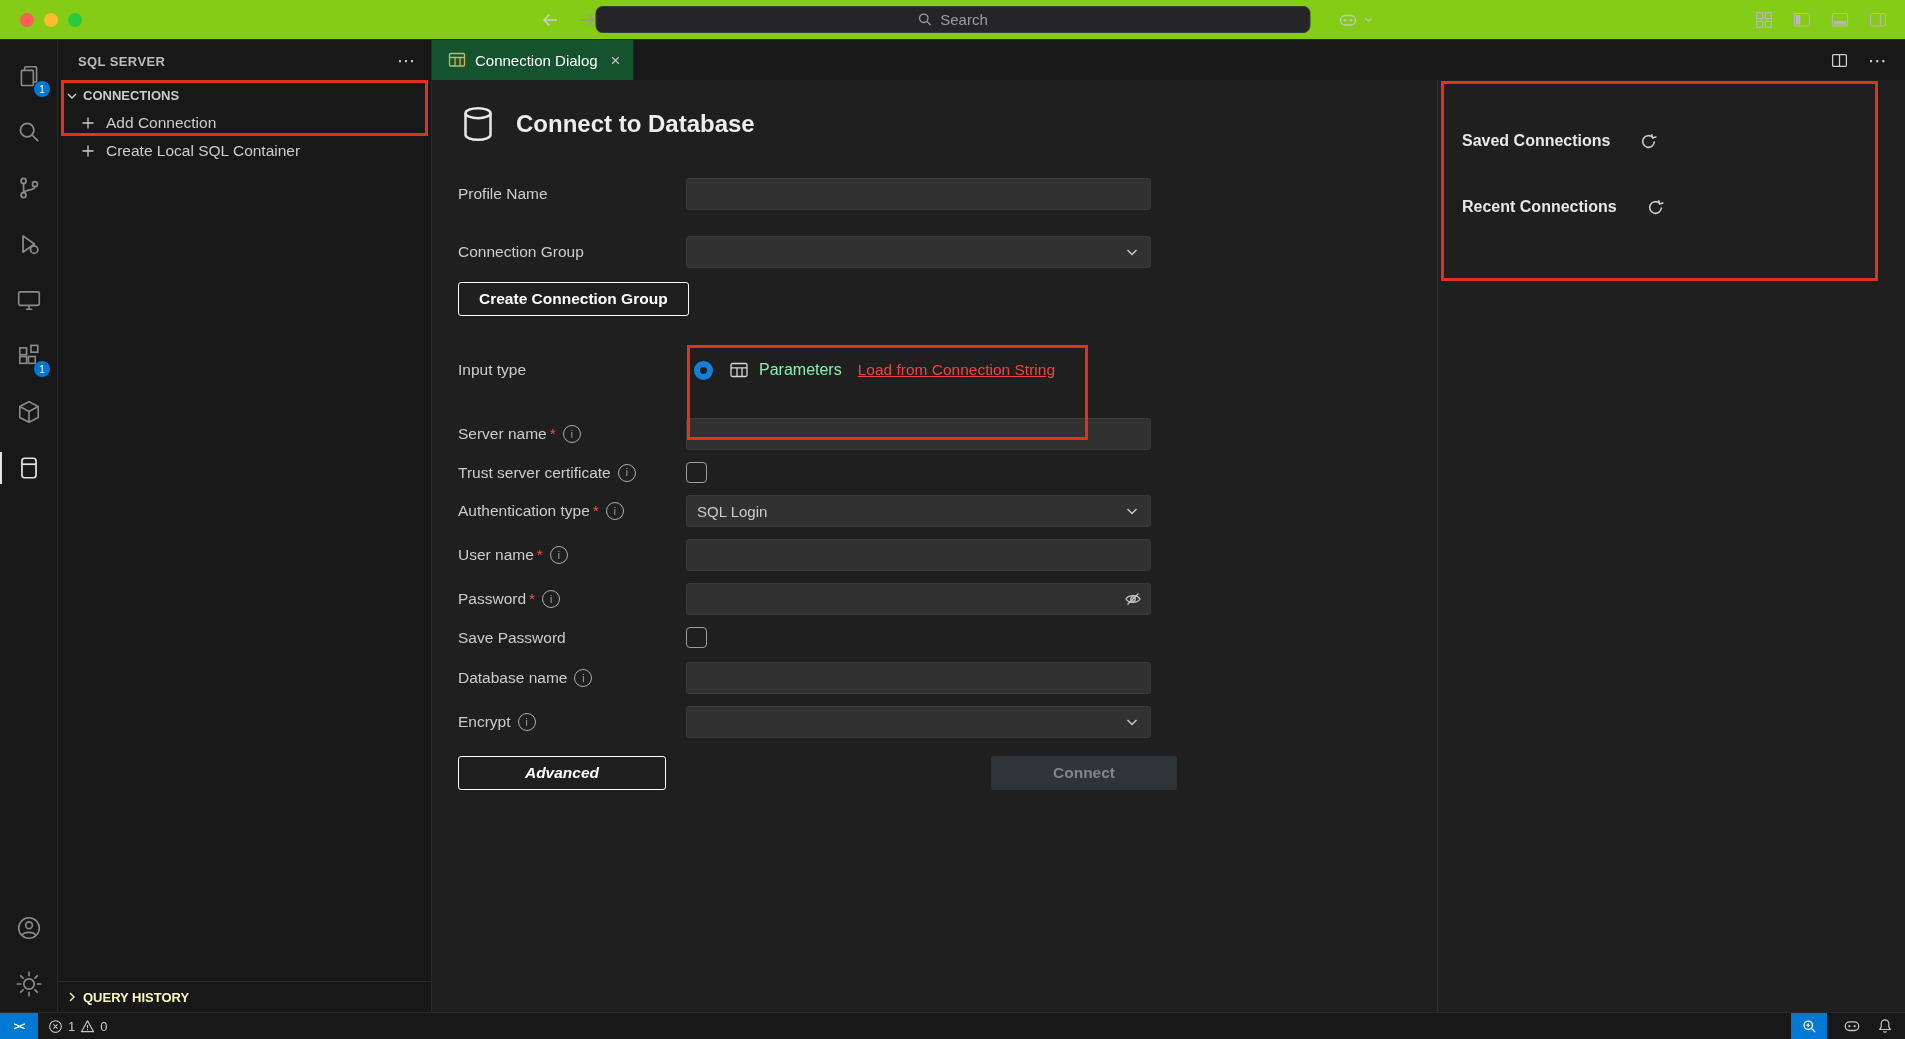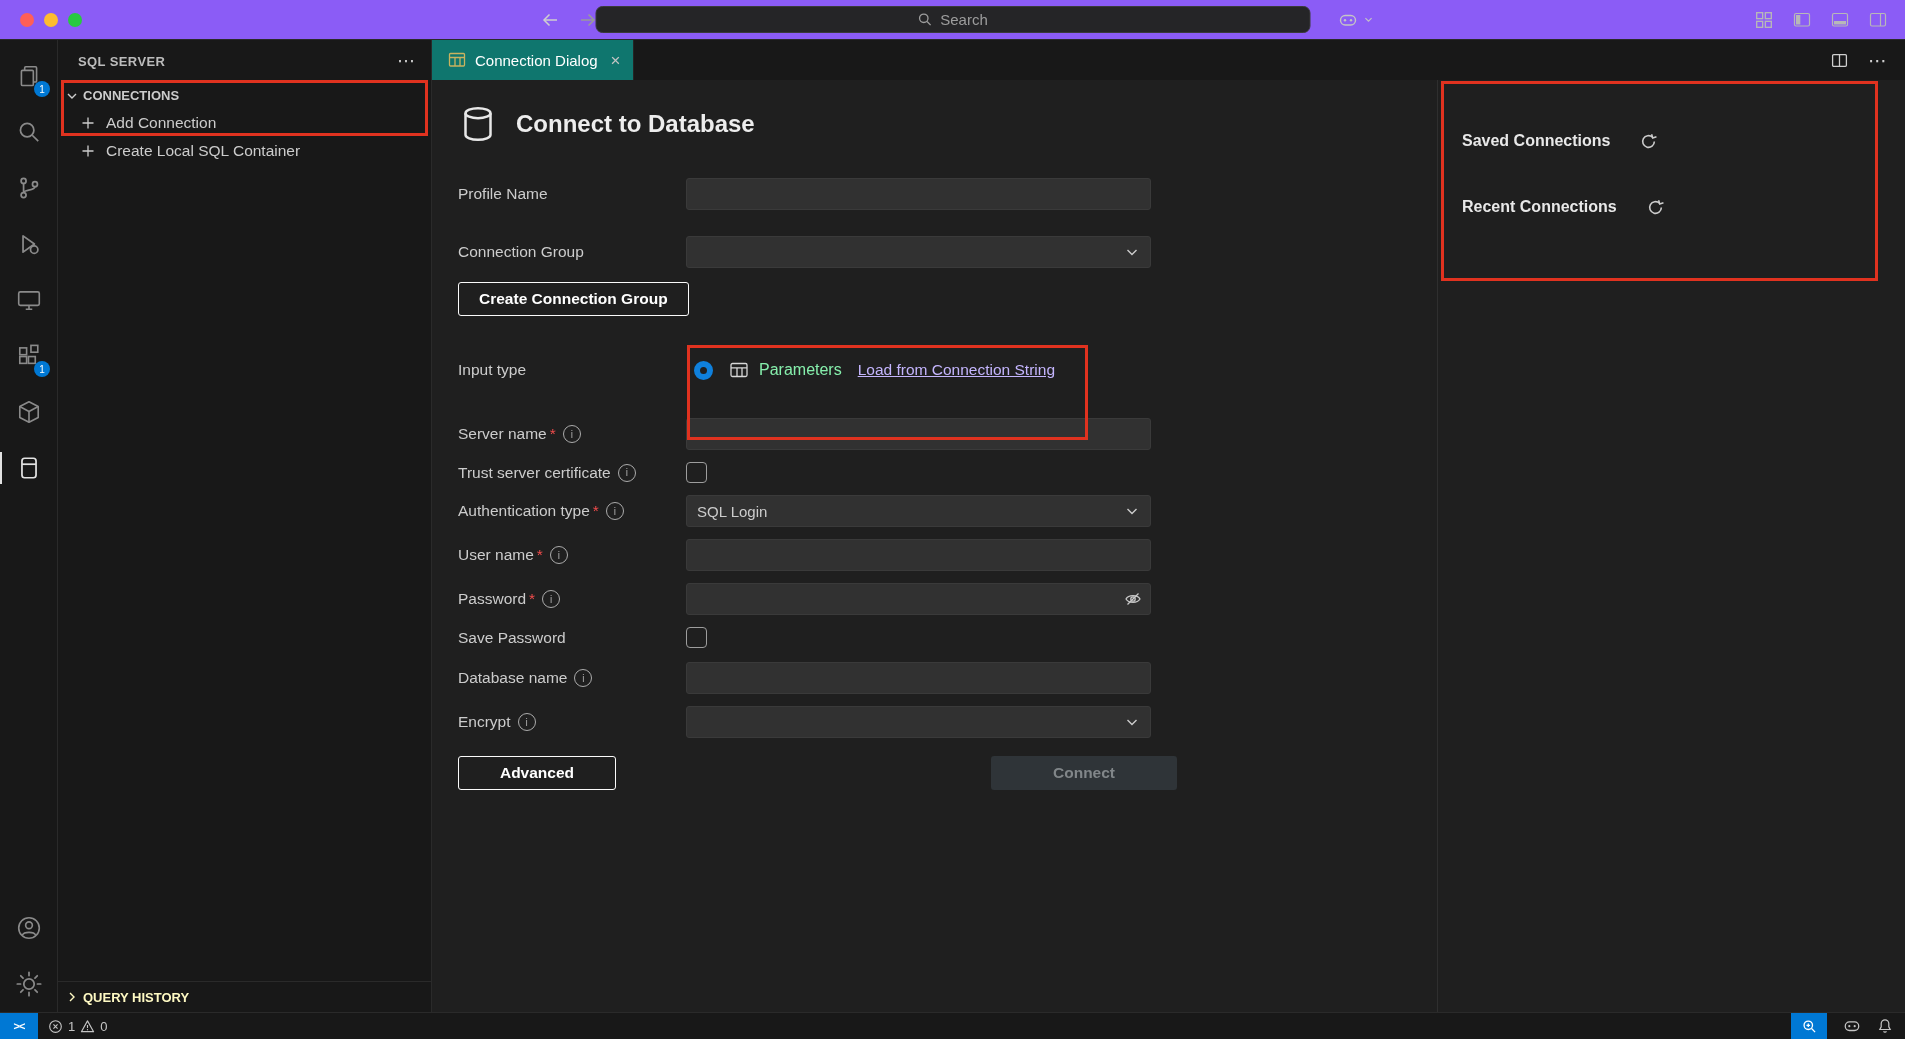--- a/index.html
+++ b/index.html
@@ -1,21 +1,21 @@
 <!DOCTYPE html>
 <html><head>
 <meta charset="utf-8">
 <style>
   * { margin:0; padding:0; }
   html,body { width:1905px; height:1039px; background:#1f1f1f; font-family:"Liberation Sans","DejaVu Sans",sans-serif; overflow:hidden; }
   .window { position:relative; width:1905px; height:1039px; background:#1f1f1f; overflow:hidden; }
   svg { display:block; }
 
   
-  .titlebar { position:relative; height:40px; background:#8b5cf6; border-bottom:1px solid #2a2a2a; box-sizing:border-box; }
+  .titlebar { position:relative; height:40px; background:#84cc16; border-bottom:1px solid #2a2a2a; box-sizing:border-box; }
   .lights { position:absolute; left:20px; top:13px; display:flex; gap:10px; }
   .light { width:14px; height:14px; border-radius:50%; }
   .light.red{ background:#ff5f57; } .light.yellow{ background:#febc2e; } .light.green{ background:#28c840; }
   .nav { position:absolute; left:540px; top:0; height:100%; display:flex; align-items:center; gap:18px; color:#cfcfcf; }
   .nav .fwd { color:#9a9a9a; }
   .searchbox { position:absolute; left:50%; top:6px; transform:translateX(-50%); width:715px; height:27px; background:#252527; border:1px solid #3a3a3a; border-radius:7px; display:flex; align-items:center; justify-content:center; gap:8px; color:#9d9d9d; font-size:15px; box-sizing:border-box; }
   .copilot-group { position:absolute; left:1338px; top:0; height:100%; display:flex; align-items:center; gap:5px; color:#c5c5c5; }
   .tb-right { position:absolute; right:18px; top:0; height:100%; display:flex; align-items:center; gap:20px; color:#b8b8b8; }
 
   
@@ -31,21 +31,21 @@
   .sidebar { width:374px; background:#181818; border-right:1px solid #2a2a2a; box-sizing:border-box; display:flex; flex-direction:column; }
   .sb-header { height:42px; display:flex; align-items:center; padding:0 16px 0 20px; color:#bcbcbc; flex-shrink:0; }
   .sb-title { font-size:13px; font-weight:700; letter-spacing:.4px; }
   .sb-more { margin-left:auto; font-size:18px; color:#cccccc; line-height:1; }
   .sb-section { height:27px; display:flex; align-items:center; padding-left:6px; gap:3px; font-size:13px; font-weight:700; color:#cccccc; flex-shrink:0; }
   .sb-row { height:28px; display:flex; align-items:center; padding-left:22px; gap:10px; font-size:15.5px; color:#cccccc; flex-shrink:0; }
   .sb-bottom { margin-top:auto; height:30px; border-top:1px solid #2a2a2a; display:flex; align-items:center; padding-left:6px; gap:3px; font-size:13px; font-weight:700; color:#fef9c3; flex-shrink:0; }
 
   .editor { flex:1; display:flex; flex-direction:column; background:#1f1f1f; min-width:0; }
   .tabbar { height:40px; background:#181818; display:flex; align-items:stretch; flex-shrink:0; }
-  .tab { display:flex; align-items:center; gap:9px; padding:0 12px 0 16px; background:#0f766e; color:#ffffff; font-size:15px; border-right:1px solid #252525; }
+  .tab { display:flex; align-items:center; gap:9px; padding:0 12px 0 16px; background:#14532d; color:#ffffff; font-size:15px; border-right:1px solid #252525; }
   .tab-close { color:#c5c5c5; font-size:17px; margin-left:4px; line-height:1; }
   .tab-actions { margin-left:auto; display:flex; align-items:center; gap:20px; padding-right:18px; color:#cfcfcf; }
   .ellipsis { font-size:19px; line-height:1; }
 
   .webview { flex:1; display:flex; min-height:0; }
   .form-col { width:1005px; box-sizing:border-box; padding:20px 0 0 26px; flex-shrink:0; }
   .dlg-heading { display:flex; align-items:center; gap:18px; height:48px; margin-bottom:30px; color:#ededed; }
   .dlg-title { font-size:24px; font-weight:700; }
 
   .form-row { display:flex; align-items:center; }
@@ -59,24 +59,24 @@
   .checkbox { width:21px; height:21px; border:1px solid #9d9d9d; border-radius:4px; background:transparent; box-sizing:border-box; }
   .pwd-wrap { position:relative; width:465px; }
   .pwd-eye { position:absolute; right:9px; top:7px; color:#c8c8c8; }
 
   .radio-col { display:flex; flex-direction:column; }
   .radio-row { height:40px; display:flex; align-items:center; padding-left:8px; }
   .radio-on { width:19px; height:19px; border-radius:50%; border:6px solid #0f80dc; box-sizing:border-box; background:#1f1f1f; flex-shrink:0; }
   .radio-off { width:19px; height:19px; border-radius:50%; border:2px solid #c9c9c9; box-sizing:border-box; flex-shrink:0; }
   .radio-ico { margin-left:16px; color:#d8d8d8; display:flex; }
   .radio-lbl { margin-left:10px; font-size:16px; color:#86efac; }
-  .link { margin-left:16px; font-size:15.5px; color:#c4b5fd; text-decoration:underline; }
+  .link { margin-left:16px; font-size:15.5px; color:#ef4444; text-decoration:underline; }
 
   .btn-outline { height:34px; background:transparent; border:1px solid #fbfbfb; border-radius:3px; color:#ffffff; font-size:15.5px; font-weight:600; display:inline-flex; align-items:center; justify-content:center; padding:0 20px; box-sizing:border-box; cursor:pointer; }
-  .btn-advanced { width:158px; padding:0; }
+  .btn-advanced { width:208px; padding:0;font-style:italic; }
   .btn-row { width:719px; display:flex; justify-content:space-between; align-items:center; margin-top:18px; }
   .btn-connect { width:186px; height:34px; background:#2f3438; border:none; border-radius:3px; color:#818689; font-size:15.5px; font-weight:600; display:flex; align-items:center; justify-content:center; }
 
   .mb26{margin-bottom:26px;} .mb14{margin-bottom:14px;} .mb34{margin-bottom:34px;} .mb28{margin-bottom:28px;} .mb12{margin-bottom:12px;}
 
   .right-col { flex:1; border-left:1px solid #2f2f2f; box-sizing:border-box; padding:49px 0 0 24px; min-width:0; }
   .panel-head { display:flex; align-items:center; color:#e8e8e8; font-size:16px; font-weight:700; height:24px; }
   .panel-head.second { margin-top:42px; }
   .refresh { margin-left:30px; color:#cccccc; display:flex; }
 

